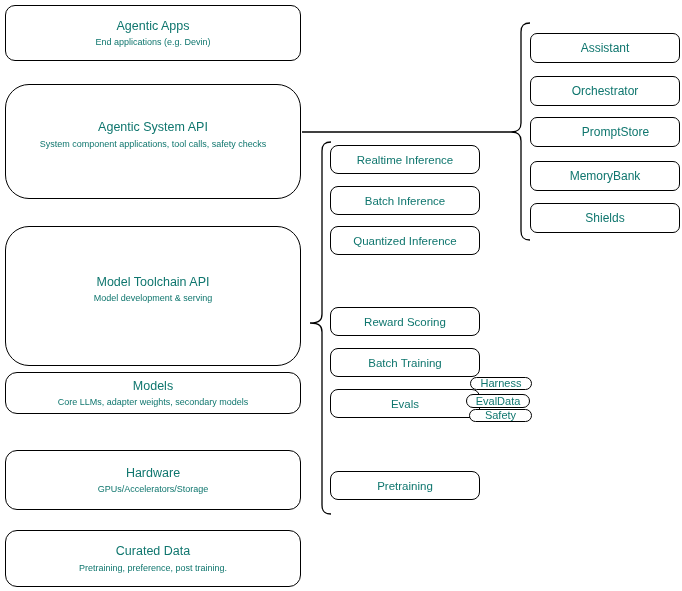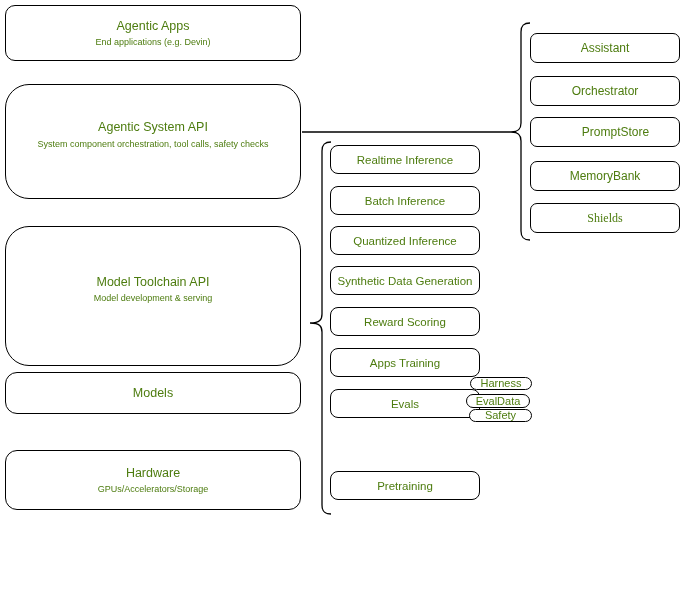--- a/index.html
+++ b/index.html
@@ -1,18 +1,18 @@
 <!DOCTYPE html>
 <html><head>
 <meta charset="utf-8">
 <style>
   html,body { margin:0; padding:0; background:#ffffff; }
   .canvas {
     position:relative; width:682px; height:591px; background:#ffffff;
-    font-family:"Liberation Sans", sans-serif; color:#4d7c0f;
+    font-family:"Liberation Sans", sans-serif; color:#0f766e;
   }
   .wires { position:absolute; left:0; top:0; z-index:1; }
   .node {
     position:absolute; box-sizing:border-box; z-index:2;
     border:1.3px solid #000; background:#fff;
     display:flex; flex-direction:column; align-items:center; justify-content:center;
     text-align:center; white-space:nowrap;
   }
   .title { font-size:12.5px; line-height:1.15; }
   .sub   { font-size:9px;   line-height:1.15; margin-top:4px; }
@@ -24,21 +24,21 @@
   #l4 { top:450px; height:60px;  border-radius:12px; }
   #l5 { top:530px; height:57px;  border-radius:12px; }
   #l1 .tblock, #l2 .tblock { transform:translateY(-7px); }
   .tblock { display:flex; flex-direction:column; align-items:center; }
   .mbox { left:330px; width:150px; height:29px; border-radius:8px; font-size:11.5px; }
   #m0 { top:145px; } #m1 { top:186px; } #m2 { top:226px; }
   #m3 { top:266px; } #m4 { top:307px; } #m5 { top:348px; }
   #m6 { top:389px; } #m7 { top:430px; } #m8 { top:471px; }
   .rbox { left:530px; width:150px; height:30px; border-radius:7px; font-size:12px; }
   #r0 { top:33px; } #r1 { top:76px; } #r2 { top:117px;padding-left:21px; }
-  #r3 { top:161px; } #r4 { top:203px;font-family:Liberation Serif, serif; }
+  #r3 { top:161px; } #r4 { top:203px; }
   .pill {
     position:absolute; box-sizing:border-box; z-index:3;
     border:1.3px solid #000; background:#fff; border-radius:999px;
     display:flex; align-items:center; justify-content:center;
     font-size:11px; line-height:11px; white-space:nowrap;
   }
   #p0 { left:470px; top:377px; width:62px; height:13px; }
   #p1 { left:466px; top:394px; width:64px; height:14px; }
   #p2 { left:469px; top:409px; width:63px; height:13px; }
 </style>
@@ -55,58 +55,62 @@
 
   <div class="node lbox" id="l0">
     <div class="tblock">
       <div class="title">Agentic Apps</div>
       <div class="sub">End applications (e.g. Devin)</div>
     </div>
   </div>
   <div class="node lbox" id="l1">
     <div class="tblock">
       <div class="title">Agentic System API</div>
-      <div class="sub">System component orchestration, tool calls, safety checks</div>
+      <div class="sub">System component applications, tool calls, safety checks</div>
     </div>
   </div>
   <div class="node lbox" id="l2">
     <div class="tblock">
       <div class="title">Model Toolchain API</div>
       <div class="sub">Model development &amp; serving</div>
     </div>
   </div>
   <div class="node lbox" id="l3">
     <div class="tblock">
       <div class="title">Models</div>
+      <div class="sub">Core LLMs, adapter weights, secondary models</div>
     </div>
   </div>
   <div class="node lbox" id="l4">
     <div class="tblock">
       <div class="title">Hardware</div>
       <div class="sub">GPUs/Accelerators/Storage</div>
+    </div>
+  </div>
+  <div class="node lbox" id="l5">
+    <div class="tblock">
+      <div class="title">Curated Data</div>
+      <div class="sub">Pretraining, preference, post training.</div>
     </div>
   </div>
 
   <div class="node mbox" id="m0">
     <span>Realtime Inference</span>
   </div>
   <div class="node mbox" id="m1">
     <span>Batch Inference</span>
   </div>
   <div class="node mbox" id="m2">
     <span>Quantized Inference</span>
   </div>
-  <div class="node mbox" id="m3">
-    <span>Synthetic Data Generation</span>
-  </div>
   <div class="node mbox" id="m4">
     <span>Reward Scoring</span>
   </div>
   <div class="node mbox" id="m5">
-    <span>Apps Training</span>
+    <span>Batch Training</span>
   </div>
   <div class="node mbox" id="m6">
     <span>Evals</span>
   </div>
   <div class="node mbox" id="m8">
     <span>Pretraining</span>
   </div>
 
   <div class="pill" id="p0">
     <span>Harness</span>

